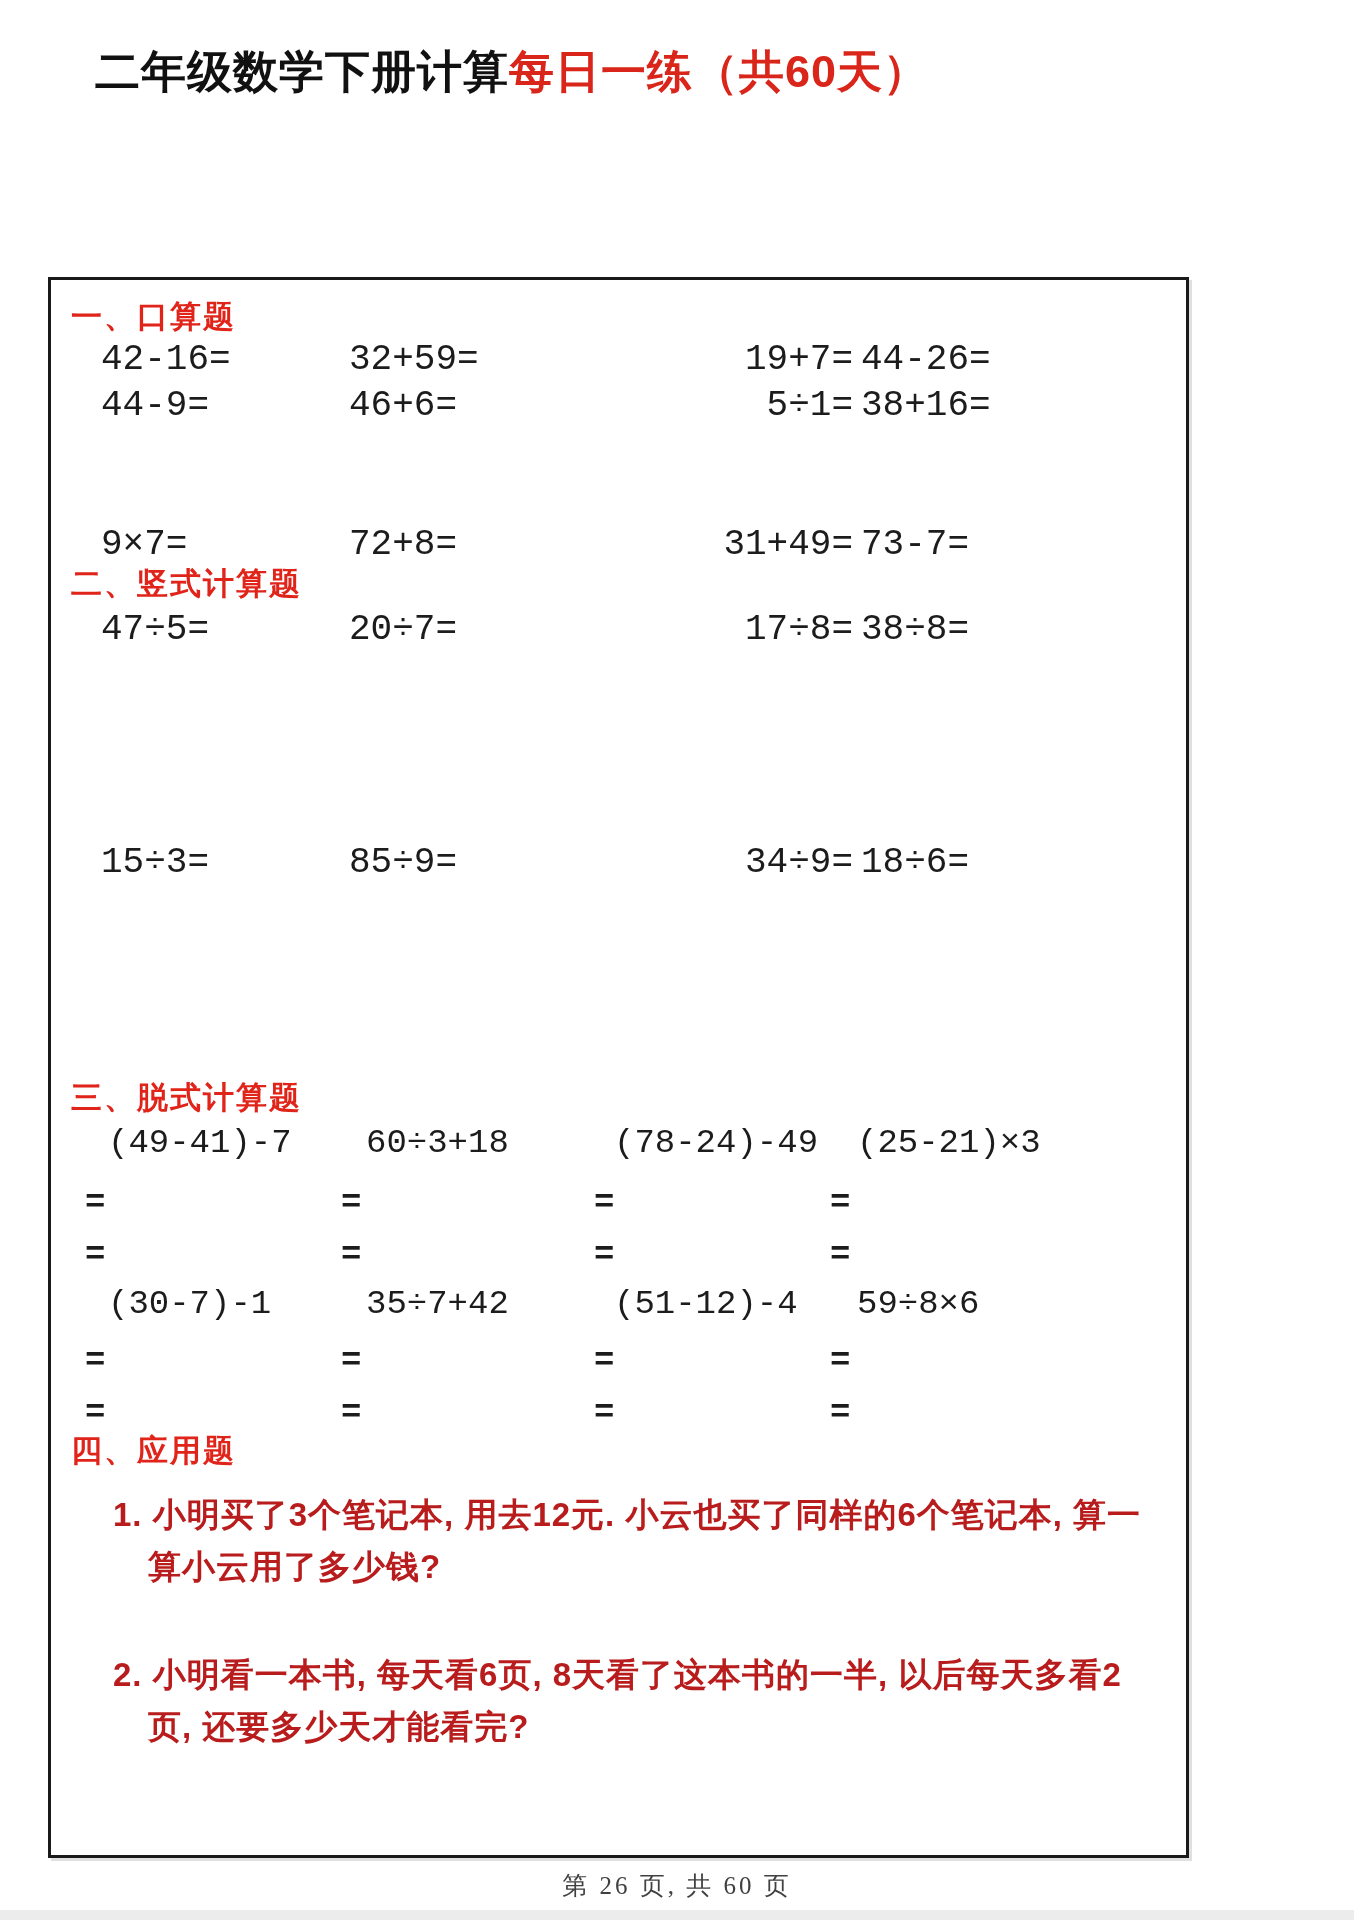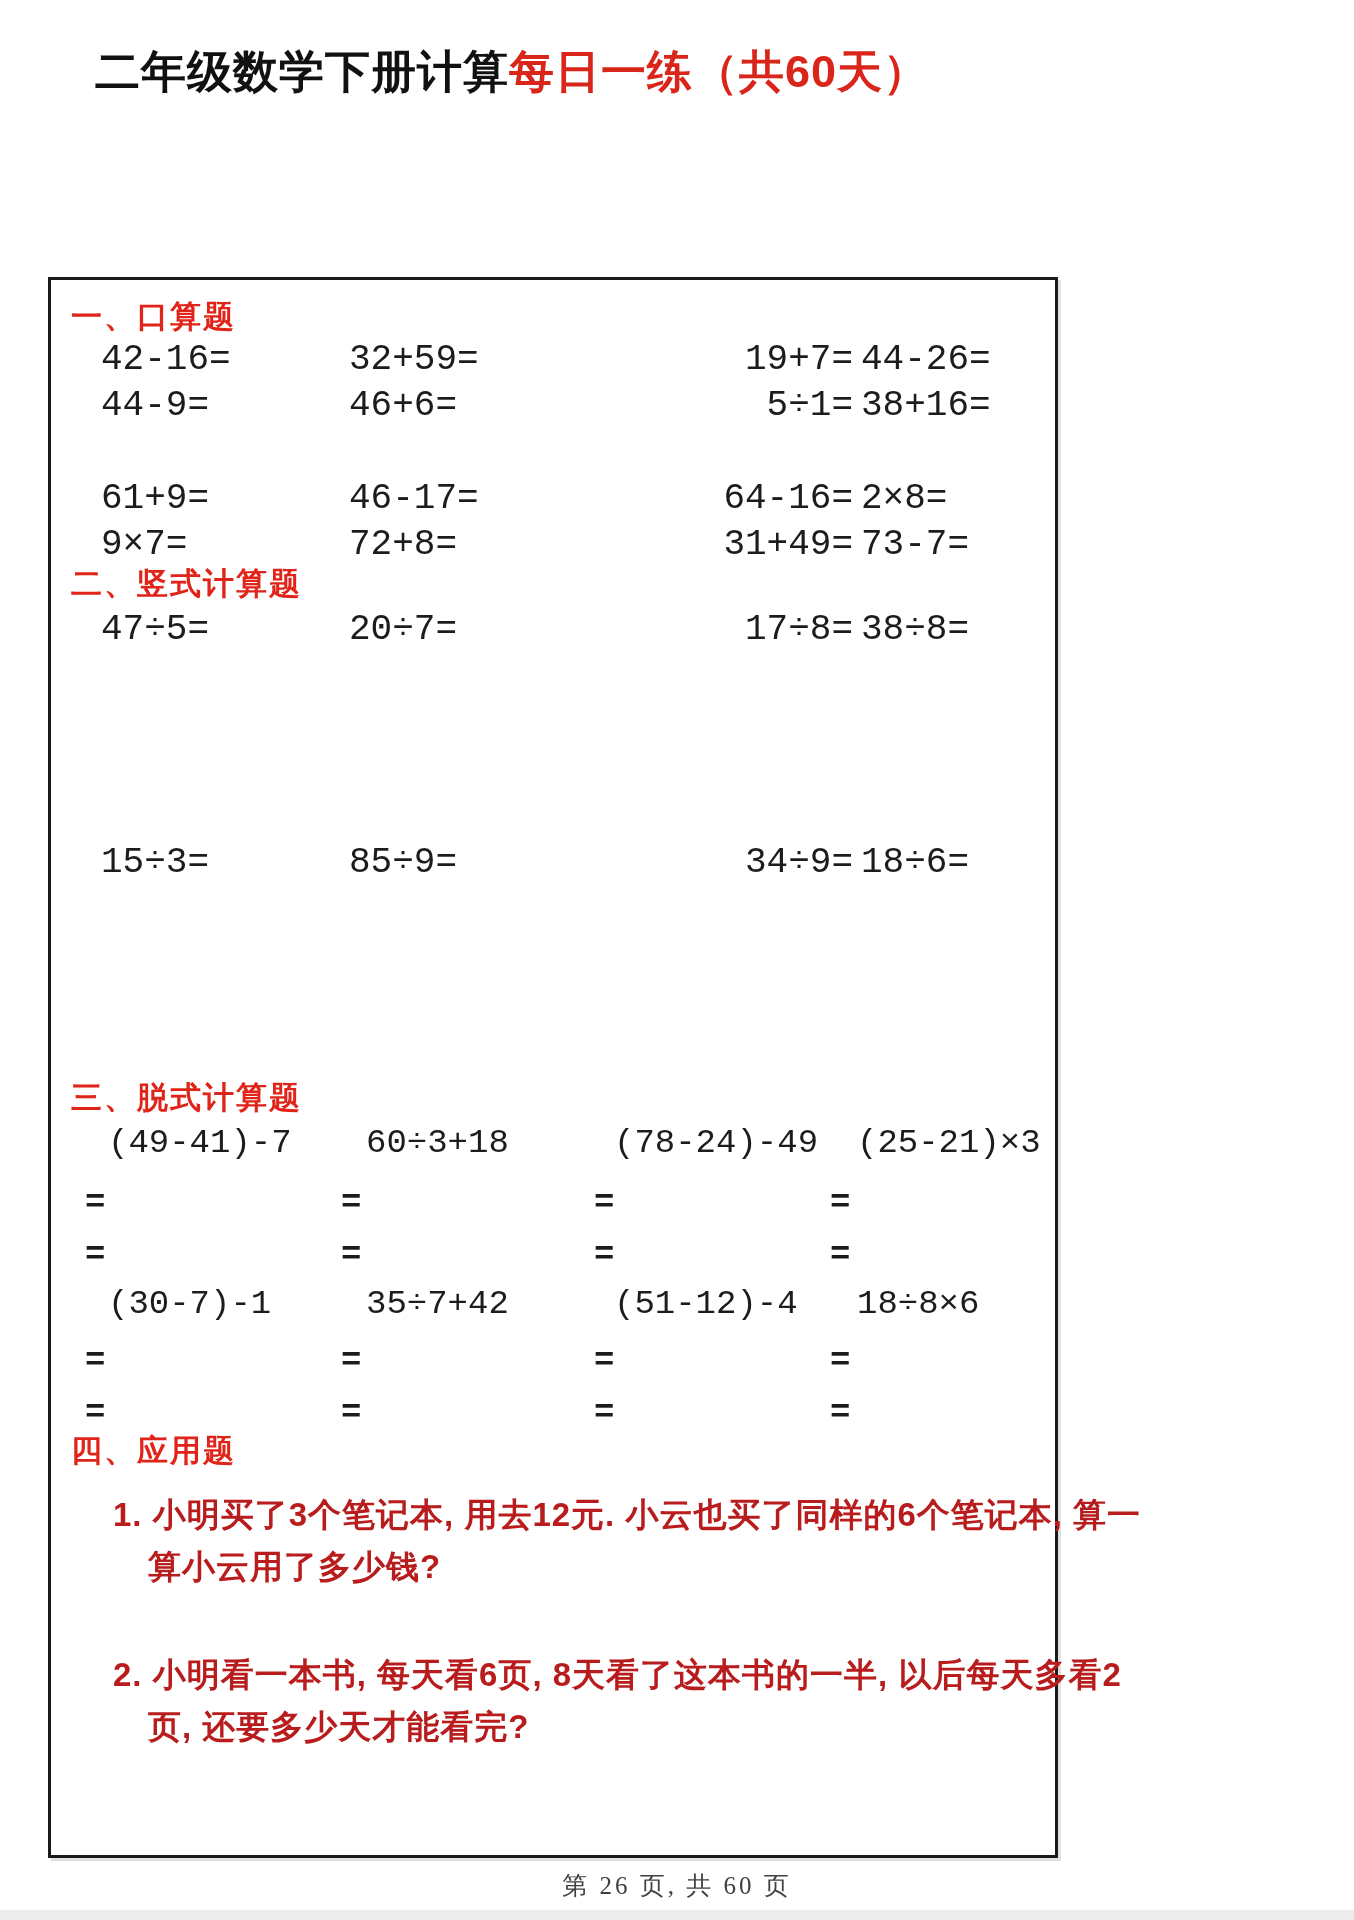--- a/index.html
+++ b/index.html
@@ -22,21 +22,21 @@
   .meta .fld { display:inline-block; }
   .meta .fld + .fld { margin-left:34px; }
   .meta .blank {
     display:inline-block; height:38px; vertical-align:bottom;
     border-bottom:3px solid #000;
   }
   .blank.b1 { width:120px; } .blank.b2 { width:140px; }
   .blank.b3 { width:118px; } .blank.b4 { width:62px; }
   
   .box {
-    position:absolute; left:48px; top:277px; width:1010px; height:1581px;
+    position:absolute; left:48px; top:277px; width:1141px; height:1581px;
     border:3px solid #1a1a1a; background:#fff;
     box-shadow:3px 3px 0 rgba(0,0,0,0.12);
   }
   .sec-title {
     position:absolute; left:20px; color:#e0241a; font-weight:bold;
     font-size:31px; letter-spacing:2px; white-space:nowrap;
   }
   .st1 { top:16px; } .st2 { top:283px; } .st3 { top:797px; } .st4 { top:1150px; }
   
   .prow {
@@ -93,26 +93,20 @@
       <span class="c cw2">32+59=</span>
       <span class="c cw3">19+7=</span>
       <span class="c">44-26=</span>
     </div>
     <div class="prow r1b">
       <span class="c cw1">44-9=</span>
       <span class="c cw2">46+6=</span>
       <span class="c cw3">5÷1=</span>
       <span class="c">38+16=</span>
     </div>
-    <div class="prow r1d">
-      <span class="c cw1">61+9=</span>
-      <span class="c cw2">46-17=</span>
-      <span class="c cw3">64-16=</span>
-      <span class="c">2×8=</span>
-    </div>
     <div class="prow r1e">
       <span class="c cw1">9×7=</span>
       <span class="c cw2">72+8=</span>
       <span class="c cw3">31+49=</span>
       <span class="c">73-7=</span>
     </div>
 
     <div class="sec-title st2">二、竖式计算题</div>
 
     <div class="prow r2a">
@@ -145,21 +139,21 @@
     <div class="prow eqrow e2">
       <span class="c ew1">=</span>
       <span class="c ew2">=</span>
       <span class="c ew3">=</span>
       <span class="c">=</span>
     </div>
     <div class="prow s3 r3b">
       <span class="c dw1">(30-7)-1</span>
       <span class="c dw2">35÷7+42</span>
       <span class="c dw3">(51-12)-4</span>
-      <span class="c">18÷8×6</span>
+      <span class="c">59÷8×6</span>
     </div>
     <div class="prow eqrow e3">
       <span class="c ew1">=</span>
       <span class="c ew2">=</span>
       <span class="c ew3">=</span>
       <span class="c">=</span>
     </div>
     <div class="prow eqrow e4">
       <span class="c ew1">=</span>
       <span class="c ew2">=</span>

